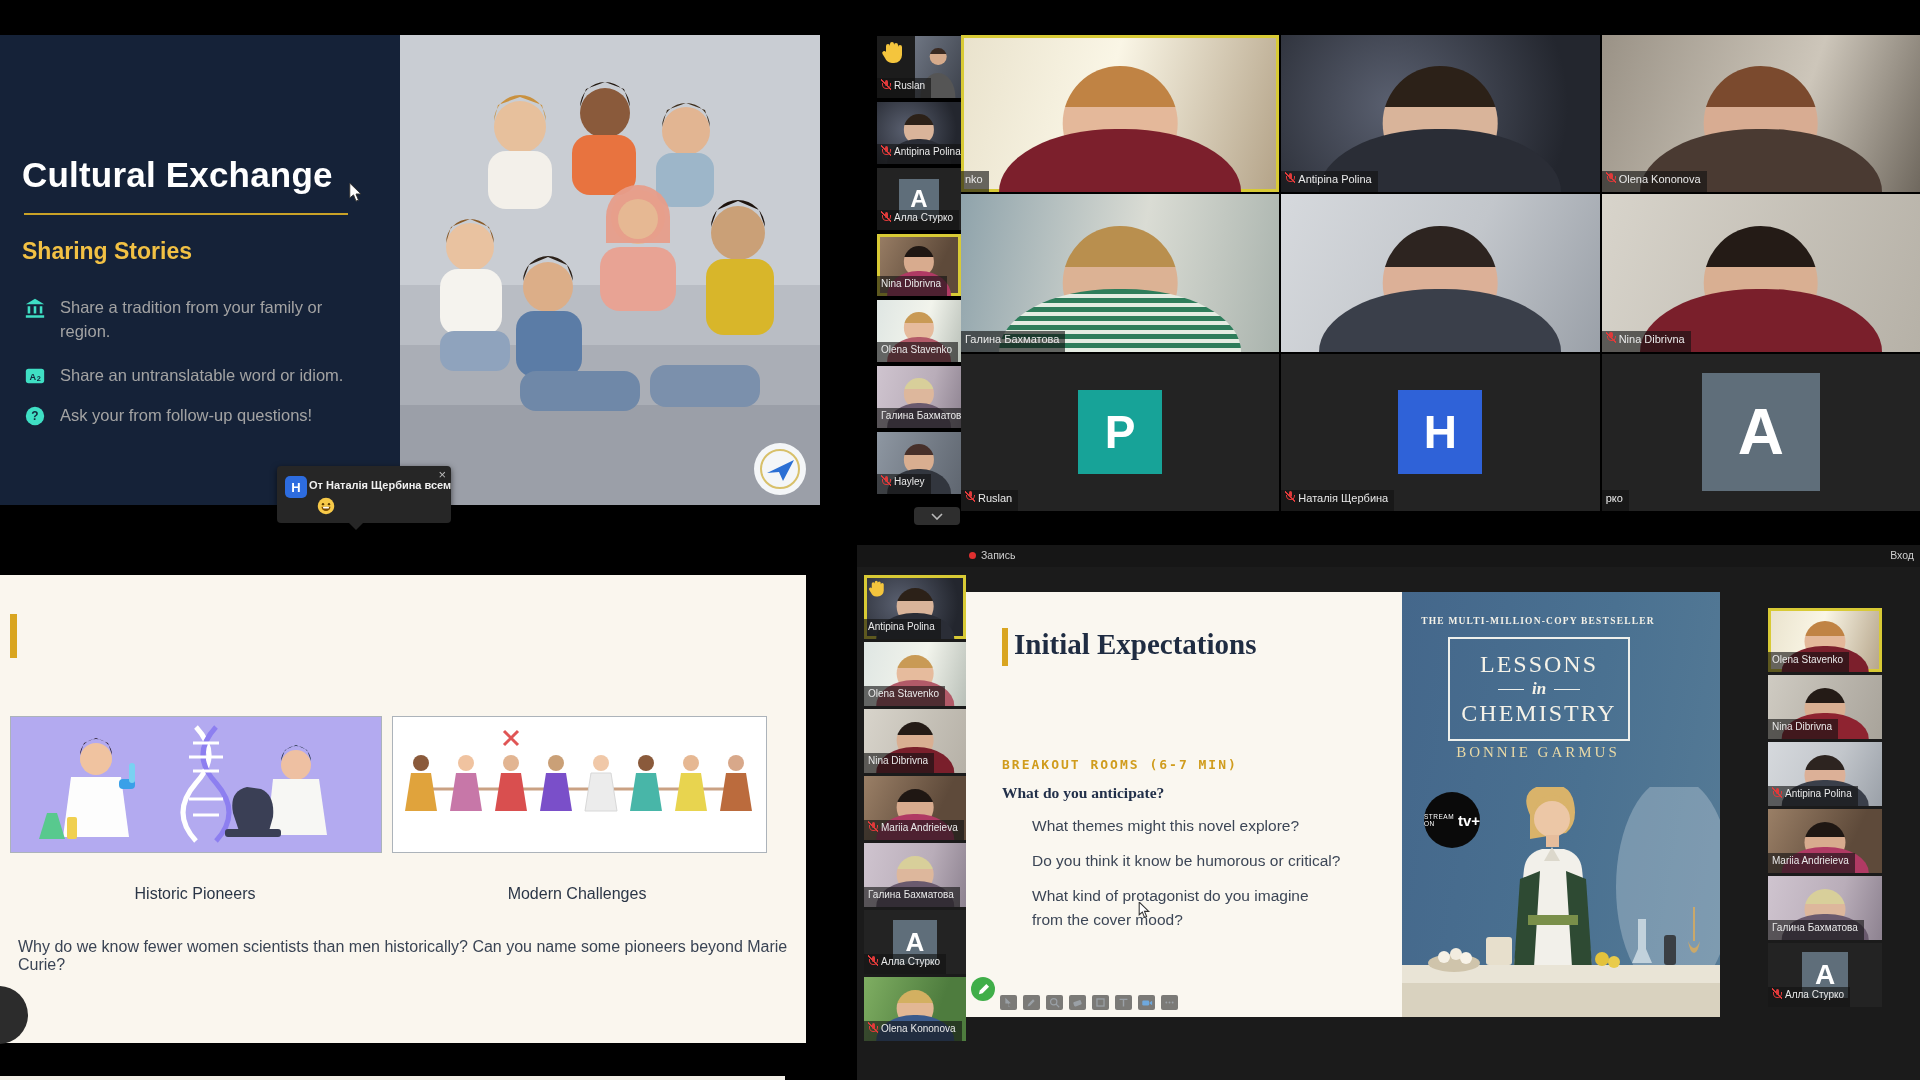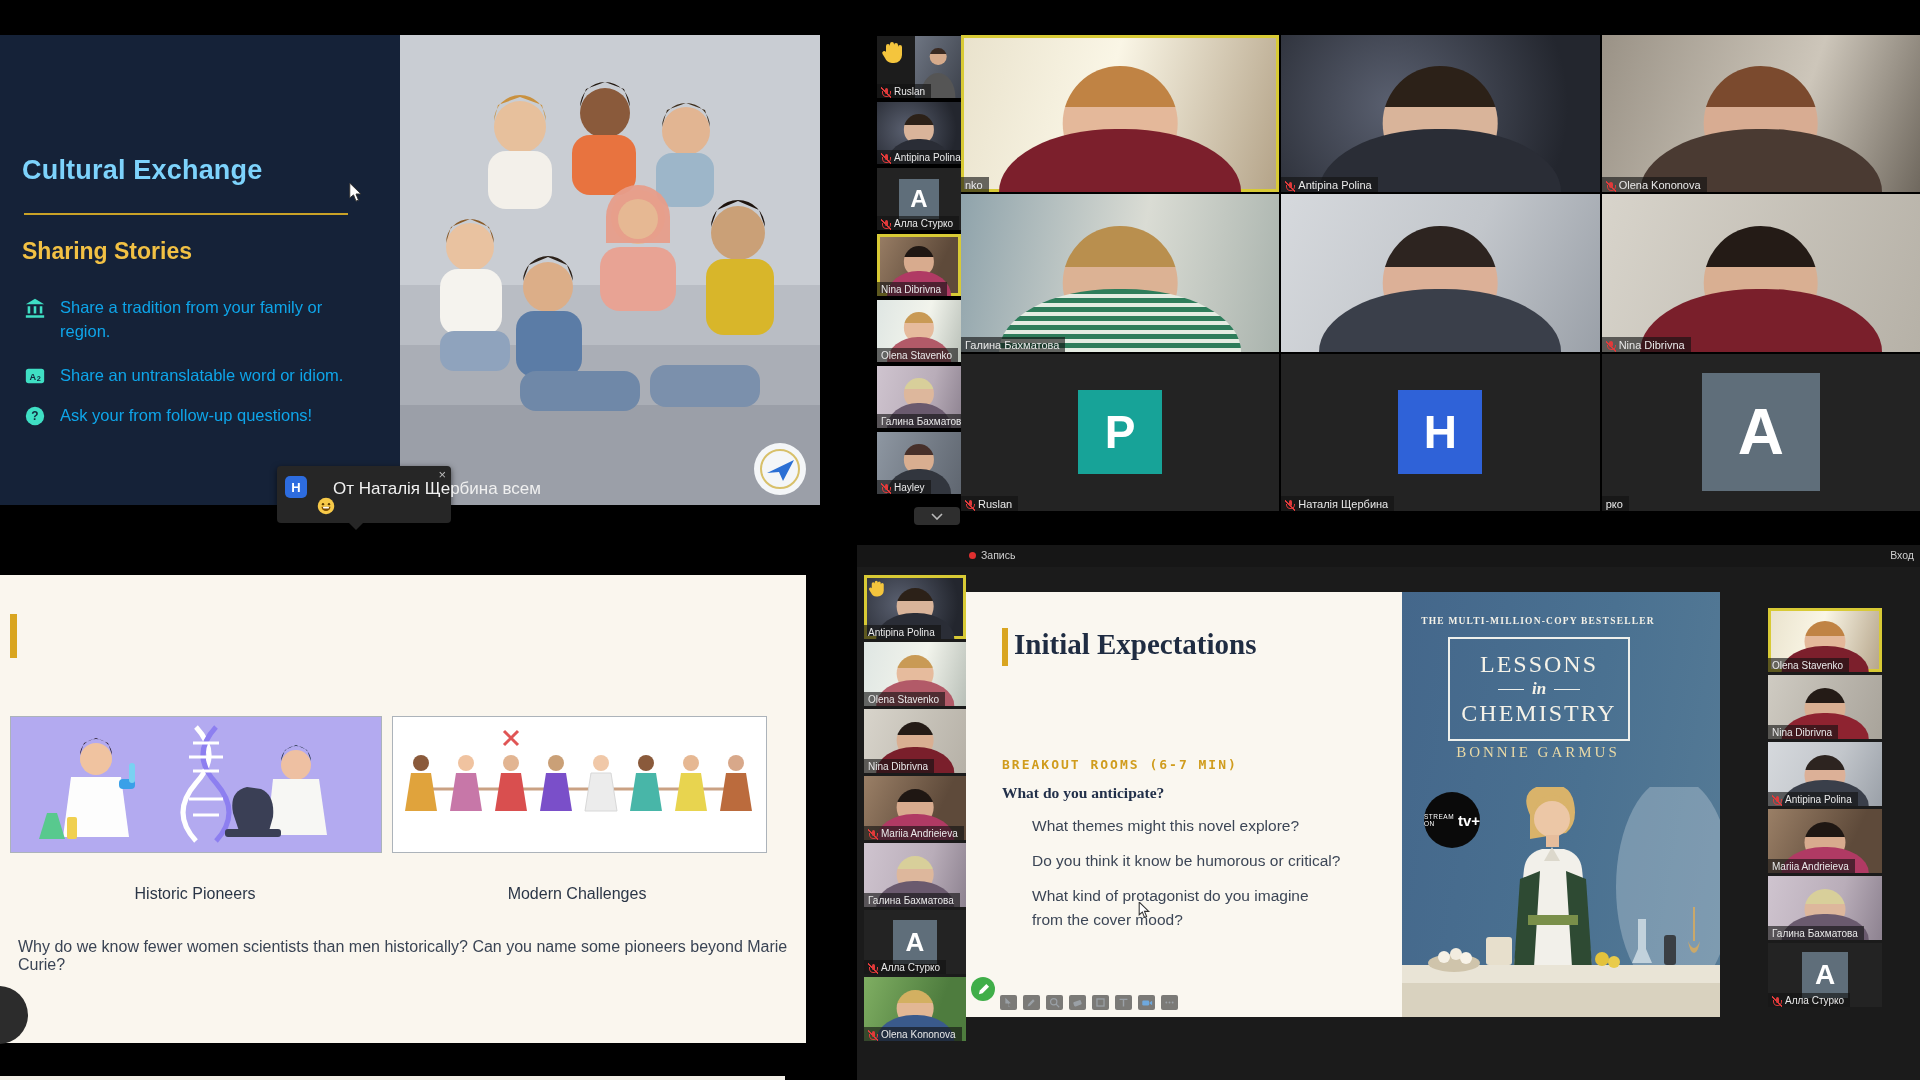--- a/index.html
+++ b/index.html
@@ -9,23 +9,23 @@
 
   
   .tile{position:relative;background:#232323;overflow:hidden;}
   .act{outline:3px solid #d8ca35;outline-offset:-3px;}
   .person{background:var(--bg,#303030);}
   .person::before{content:"";position:absolute;left:50%;top:20%;width:36%;aspect-ratio:1;
       transform:translateX(-50%);border-radius:50%;
       background:linear-gradient(var(--hr,#3a2a22) 0 36%,var(--sk,#d6ab8c) 36%);}
   .person::after{content:"";position:absolute;left:50%;bottom:-2%;width:76%;height:42%;
       transform:translateX(-50%);border-radius:48% 48% 0 0/95% 95% 0 0;background:var(--sh,#444);}
-  .nm{position:absolute;left:0;bottom:0;display:flex;align-items:flex-end;gap:3px;z-index:5;
+  .nm{position:absolute;left:0;bottom:0;display:flex;align-items:flex-start;gap:3px;z-index:5;
       background:rgba(18,18,18,.62);color:#e9e9e9;font-size:11px;line-height:14px;
-      padding:1px 6px 0 4px;max-width:96%;white-space:nowrap;overflow:hidden;}
+      padding:1px 6px 6px 4px;max-width:96%;white-space:nowrap;overflow:hidden;}
   .nm.sm{font-size:10px;line-height:13px;}
   .mic{position:relative;width:10px;height:11px;flex:0 0 auto;
       background:linear-gradient(45deg,transparent 46%,#e03a3a 46% 57%,transparent 57%);}
   .mic::before{content:"";position:absolute;left:3.5px;top:.5px;width:3.5px;height:6px;border-radius:2px;background:#e03a3a;}
   .mic::after{content:"";position:absolute;left:1px;top:4px;width:7px;height:4.5px;border:1.3px solid #e03a3a;border-top:none;border-radius:0 0 6px 6px;}
   .avl{position:absolute;left:50%;top:50%;transform:translate(-50%,-50%);display:flex;
       align-items:center;justify-content:center;color:#fff;font-weight:bold;z-index:2;}
   .hand{position:absolute;left:4px;top:4px;width:24px;height:26px;z-index:6;}
 
   
@@ -41,36 +41,36 @@
   .v8{--bg:linear-gradient(115deg,#6e7582,#3d424c);--hr:#3a2a22;--sk:#d6ab8c;--sh:#555;}
   .v9{--bg:linear-gradient(105deg,#dfe6e3,#f2f4ec 55%,#b9c0b8);--hr:#c99a55;--sk:#e6bb9d;--sh:#b25a68;}
   .v10{--bg:linear-gradient(105deg,#cfc4cf,#b9adb9 60%,#8d8290);--hr:#d8cf9a;--sk:#ddb79c;--sh:#6a5a6e;}
   .v11{--bg:linear-gradient(110deg,#8e97a2,#5f6670);--hr:#47302a;--sk:#d9ae90;--sh:#32363e;}
   .v12{--bg:linear-gradient(110deg,#cfcbc2,#a8a39a);--hr:#241b16;--sk:#d9af92;--sh:#8e2330;}
   .v13{--bg:linear-gradient(115deg,#9a7f66,#5e4a3a 70%);--hr:#1f1713;--sk:#d8ab8e;--sh:#b03a64;}
   .v14{--bg:linear-gradient(110deg,#7fae62,#4e7c3e 70%);--hr:#d3b061;--sk:#e2b794;--sh:#3a5a8c;}
 
   
   #tl-slide{left:0;top:35px;width:400px;height:470px;background:#152238;}
-  #tl-title{left:22px;top:120px;font-size:27px;font-weight:bold;color:#7dd3fc;letter-spacing:.2px;}
+  #tl-title{left:22px;top:120px;font-size:35px;font-weight:bold;color:#ffffff;letter-spacing:.2px;}
   #tl-rule{left:24px;top:178px;width:324px;height:2px;background:#c9a227;}
   #tl-sub{left:22px;top:203px;font-size:23px;font-weight:bold;color:#f2c144;}
-  .tl-li{position:absolute;left:24px;display:flex;gap:14px;width:352px;color:#0ea5e9;font-size:16.5px;line-height:24px;}
+  .tl-li{position:absolute;left:24px;display:flex;gap:14px;width:352px;color:#a3a3a3;font-size:16.5px;line-height:24px;}
   .tl-ic{width:22px;height:22px;flex:0 0 auto;margin-top:2px;}
   #tl-photo{left:400px;top:35px;width:420px;height:470px;background:#c9cdd3;overflow:hidden;}
   #tl-logo{left:353px;top:407px;width:54px;height:54px;}
 
   
   #chat{left:277px;top:466px;width:174px;height:57px;background:#262626;border-radius:4px;
         box-shadow:0 2px 6px rgba(0,0,0,.6);z-index:30;}
   #chat::after{content:"";position:absolute;left:72px;bottom:-7px;border:7px solid transparent;border-top-color:#262626;border-bottom:none;}
   #chat-close{position:absolute;right:5px;top:1px;color:#bbb;font-size:13px;cursor:default;}
   #chat-av{position:absolute;left:8px;top:10px;width:22px;height:22px;border-radius:5px;background:#2d6cdf;
         color:#fff;font-size:13px;font-weight:bold;display:flex;align-items:center;justify-content:center;}
-  #chat-title{position:absolute;left:56px;top:13px;color:#f0f0f0;font-size:17px;font-weight:normal;white-space:nowrap;}
+  #chat-title{position:absolute;left:32px;top:13px;color:#f0f0f0;font-size:11px;font-weight:bold;white-space:nowrap;}
   #chat-emoji{position:absolute;left:40px;top:31px;width:18px;height:18px;}
 
   
   #tr-strip{left:877px;top:36px;width:84px;display:flex;flex-direction:column;gap:4px;}
   #tr-strip .tile{height:62px;flex:0 0 auto;}
   #tr-chev{left:914px;top:507px;width:46px;height:18px;background:#2e2e2e;border:none;border-radius:4px;
         color:#bbb;display:flex;align-items:center;justify-content:center;padding:0;}
   #tr-grid{left:961px;top:35px;width:959px;height:478px;display:grid;gap:2px;
         grid-template-columns:repeat(3,1fr);grid-template-rows:repeat(3,1fr);}
   #big-name{position:absolute;left:72px;top:50%;transform:translateY(-50%);color:#fff;

